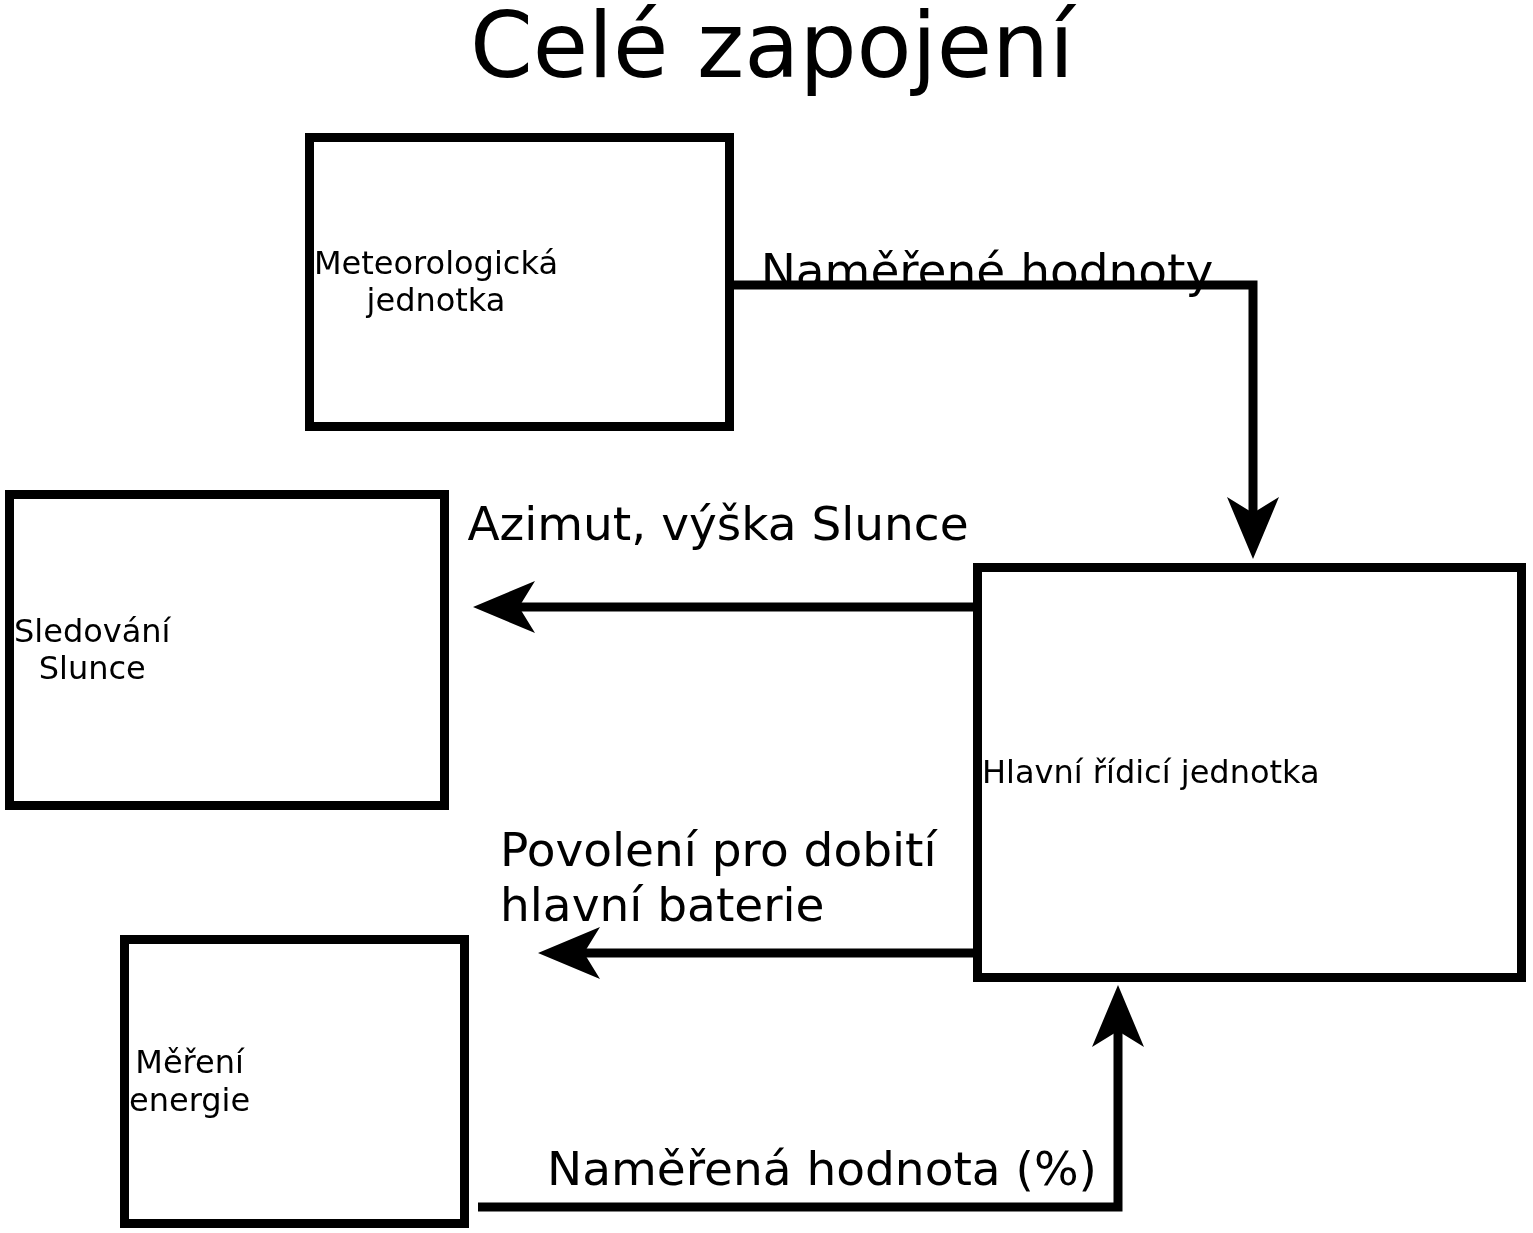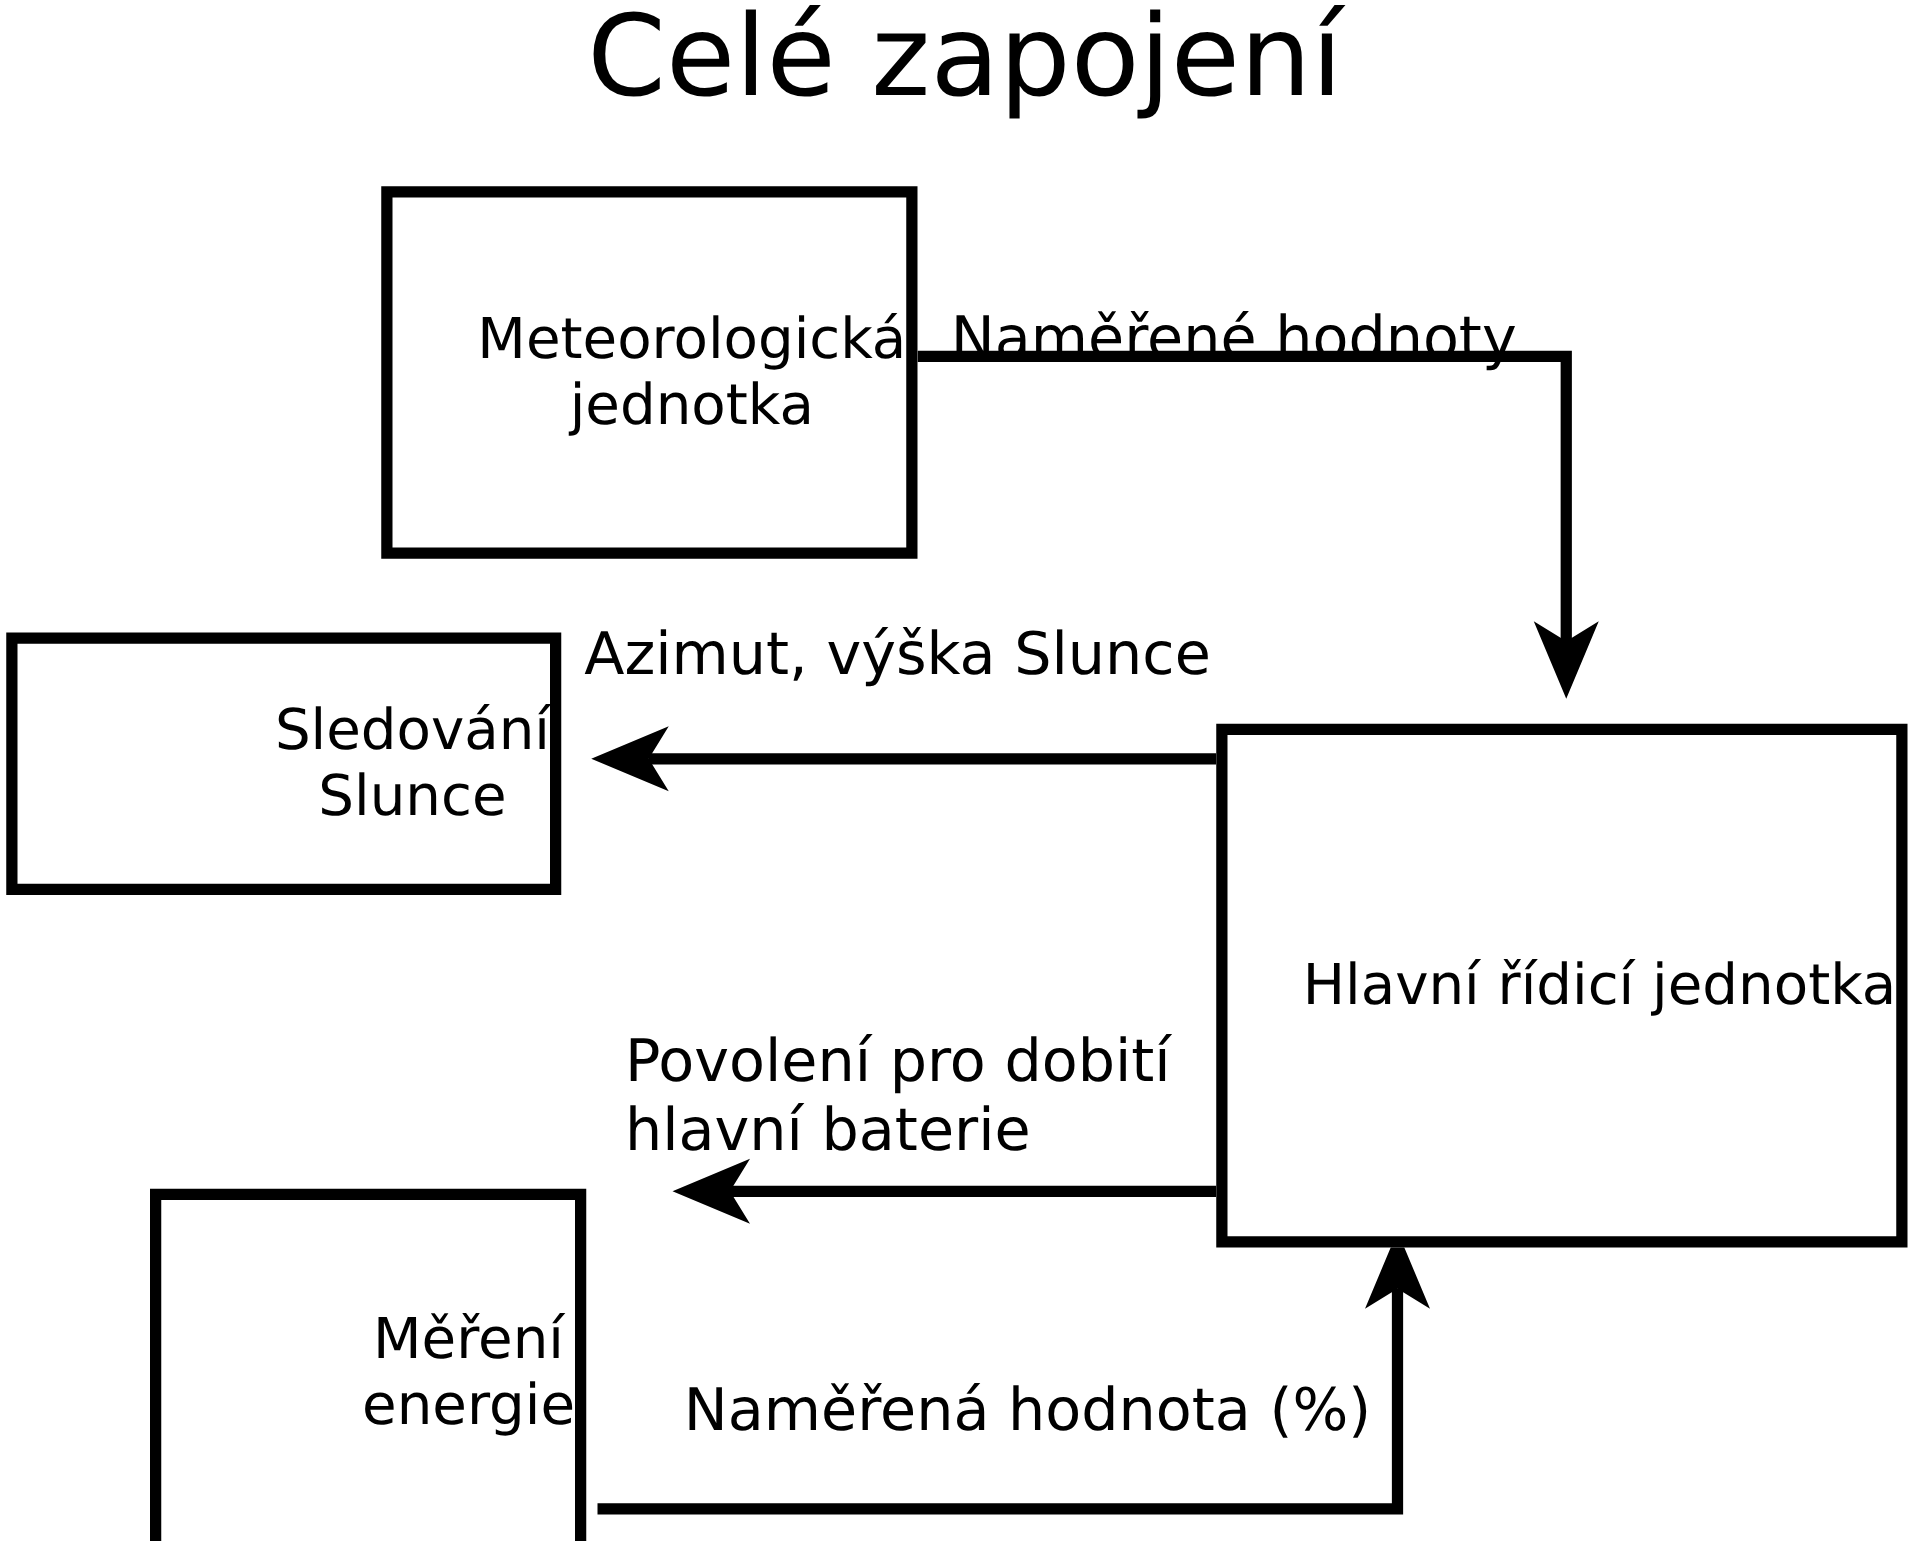--- a/index.html
+++ b/index.html
@@ -28,46 +28,45 @@
     color: #000000;
     white-space: nowrap;
   }
   .node {
     position: absolute;
     box-sizing: border-box;
     border: 9px solid #000000;
     background: #ffffff;
     display: flex;
     align-items: center;
-    justify-content: flex-end;
+    justify-content: flex-start;
     text-align: center;
-    font-size: 45px;
+    font-size: 32px;
     line-height: 1.17;
     white-space: pre-line;
-    margin-top: 16px;
   }
   .node-meteo  { left: 305px; top: 133px;  width: 429px; height: 298px; }
-  .node-sun    { left: 5px;   top: 490px;  width: 444px; height: 210px; }
+  .node-sun    { left: 5px;   top: 490px;  width: 444px; height: 320px; }
   .node-energy { left: 120px; top: 935px;  width: 349px; height: 293px; }
   .node-main   { left: 973px; top: 563px;  width: 553px; height: 419px; }
   .edge-label {
     position: absolute;
     font-size: 47px;
     line-height: 1.17;
     white-space: pre-line;
   }
   .edge-label.centered {
     transform: translateX(-50%);
     text-align: center;
     white-space: nowrap;
   }
   .label-measured-values { left: 987px; top: 203px; margin-top: 40px; }
   .label-azimuth         { left: 718px; top: 496px; }
   .label-charge          { left: 500px; top: 822px; text-align: left; }
-  .label-percent         { left: 822px; top: 1101px; }
+  .label-percent         { left: 822px; top: 1141px; }
   svg.wires {
     position: absolute;
     left: 0;
     top: 0;
     width: 1533px;
     height: 1233px;
     pointer-events: none;
   }
   svg.wires path {
     fill: none;

